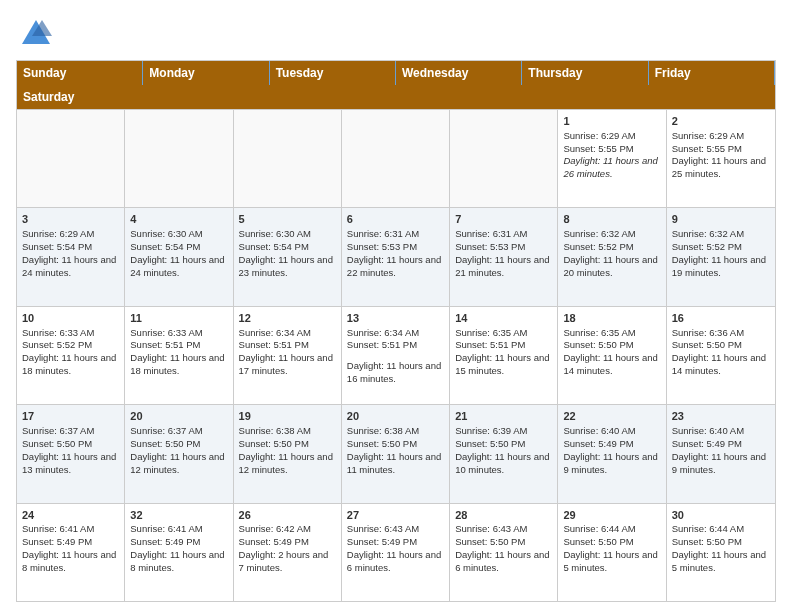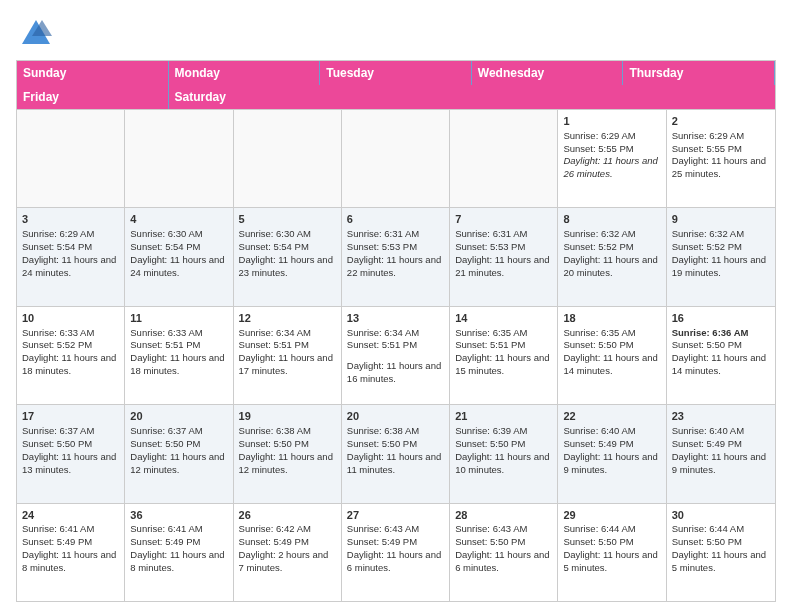--- a/index.html
+++ b/index.html
@@ -60,22 +60,22 @@
       color: #555;
     }
     .calendar {
       flex: 1;
       display: flex;
       flex-direction: column;
       border: 1px solid #ccc;
     }
     .cal-header {
       display: grid;
-      grid-template-columns: repeat(5, 1fr);
-      background: #ec4899;
+      grid-template-columns: repeat(6, 1fr);
+      background: #a16207;
     }
     .cal-header-cell {
       color: #fff;
       font-size: 12px;
       font-weight: bold;
       padding: 5px 6px;
       border-right: 1px solid #6a9fd1;
       text-align: left;
     }
     .cal-header-cell:last-child { border-right: none; }
@@ -236,21 +236,21 @@
             <span style="display: block;">Daylight: 11 hours and 15 minutes.</span>
           </div>
           <div class="cal-cell">
             <span class="day-num">18</span>
             <span style="display: block;">Sunrise: 6:35 AM</span>
             <span style="display: block;">Sunset: 5:50 PM</span>
             <span style="display: block;">Daylight: 11 hours and 14 minutes.</span>
           </div>
           <div class="cal-cell">
             <span class="day-num">16</span>
-            <span style="display: block; font-weight: bold;">Sunrise: 6:36 AM</span>
+            <span style="display: block;">Sunrise: 6:36 AM</span>
             <span style="display: block;">Sunset: 5:50 PM</span>
             <span style="display: block;">Daylight: 11 hours and 14 minutes.</span>
           </div>
         </div>
         <div class="cal-row">
           <div class="cal-cell alt-row">
             <span class="day-num">17</span>
             <span style="display: block;">Sunrise: 6:37 AM</span>
             <span style="display: block;">Sunset: 5:50 PM</span>
             <span style="display: block;">Daylight: 11 hours and 13 minutes.</span>
@@ -293,21 +293,21 @@
           </div>
         </div>
         <div class="cal-row">
           <div class="cal-cell">
             <span class="day-num">24</span>
             <span style="display: block;">Sunrise: 6:41 AM</span>
             <span style="display: block;">Sunset: 5:49 PM</span>
             <span style="display: block;">Daylight: 11 hours and 8 minutes.</span>
           </div>
           <div class="cal-cell">
-            <span class="day-num">36</span>
+            <span class="day-num">32</span>
             <span style="display: block;">Sunrise: 6:41 AM</span>
             <span style="display: block;">Sunset: 5:49 PM</span>
             <span style="display: block;">Daylight: 11 hours and 8 minutes.</span>
           </div>
           <div class="cal-cell">
             <span class="day-num">26</span>
             <span style="display: block;">Sunrise: 6:42 AM</span>
             <span style="display: block;">Sunset: 5:49 PM</span>
             <span style="display: block;">Daylight: 2 hours and 7 minutes.</span>
           </div>

